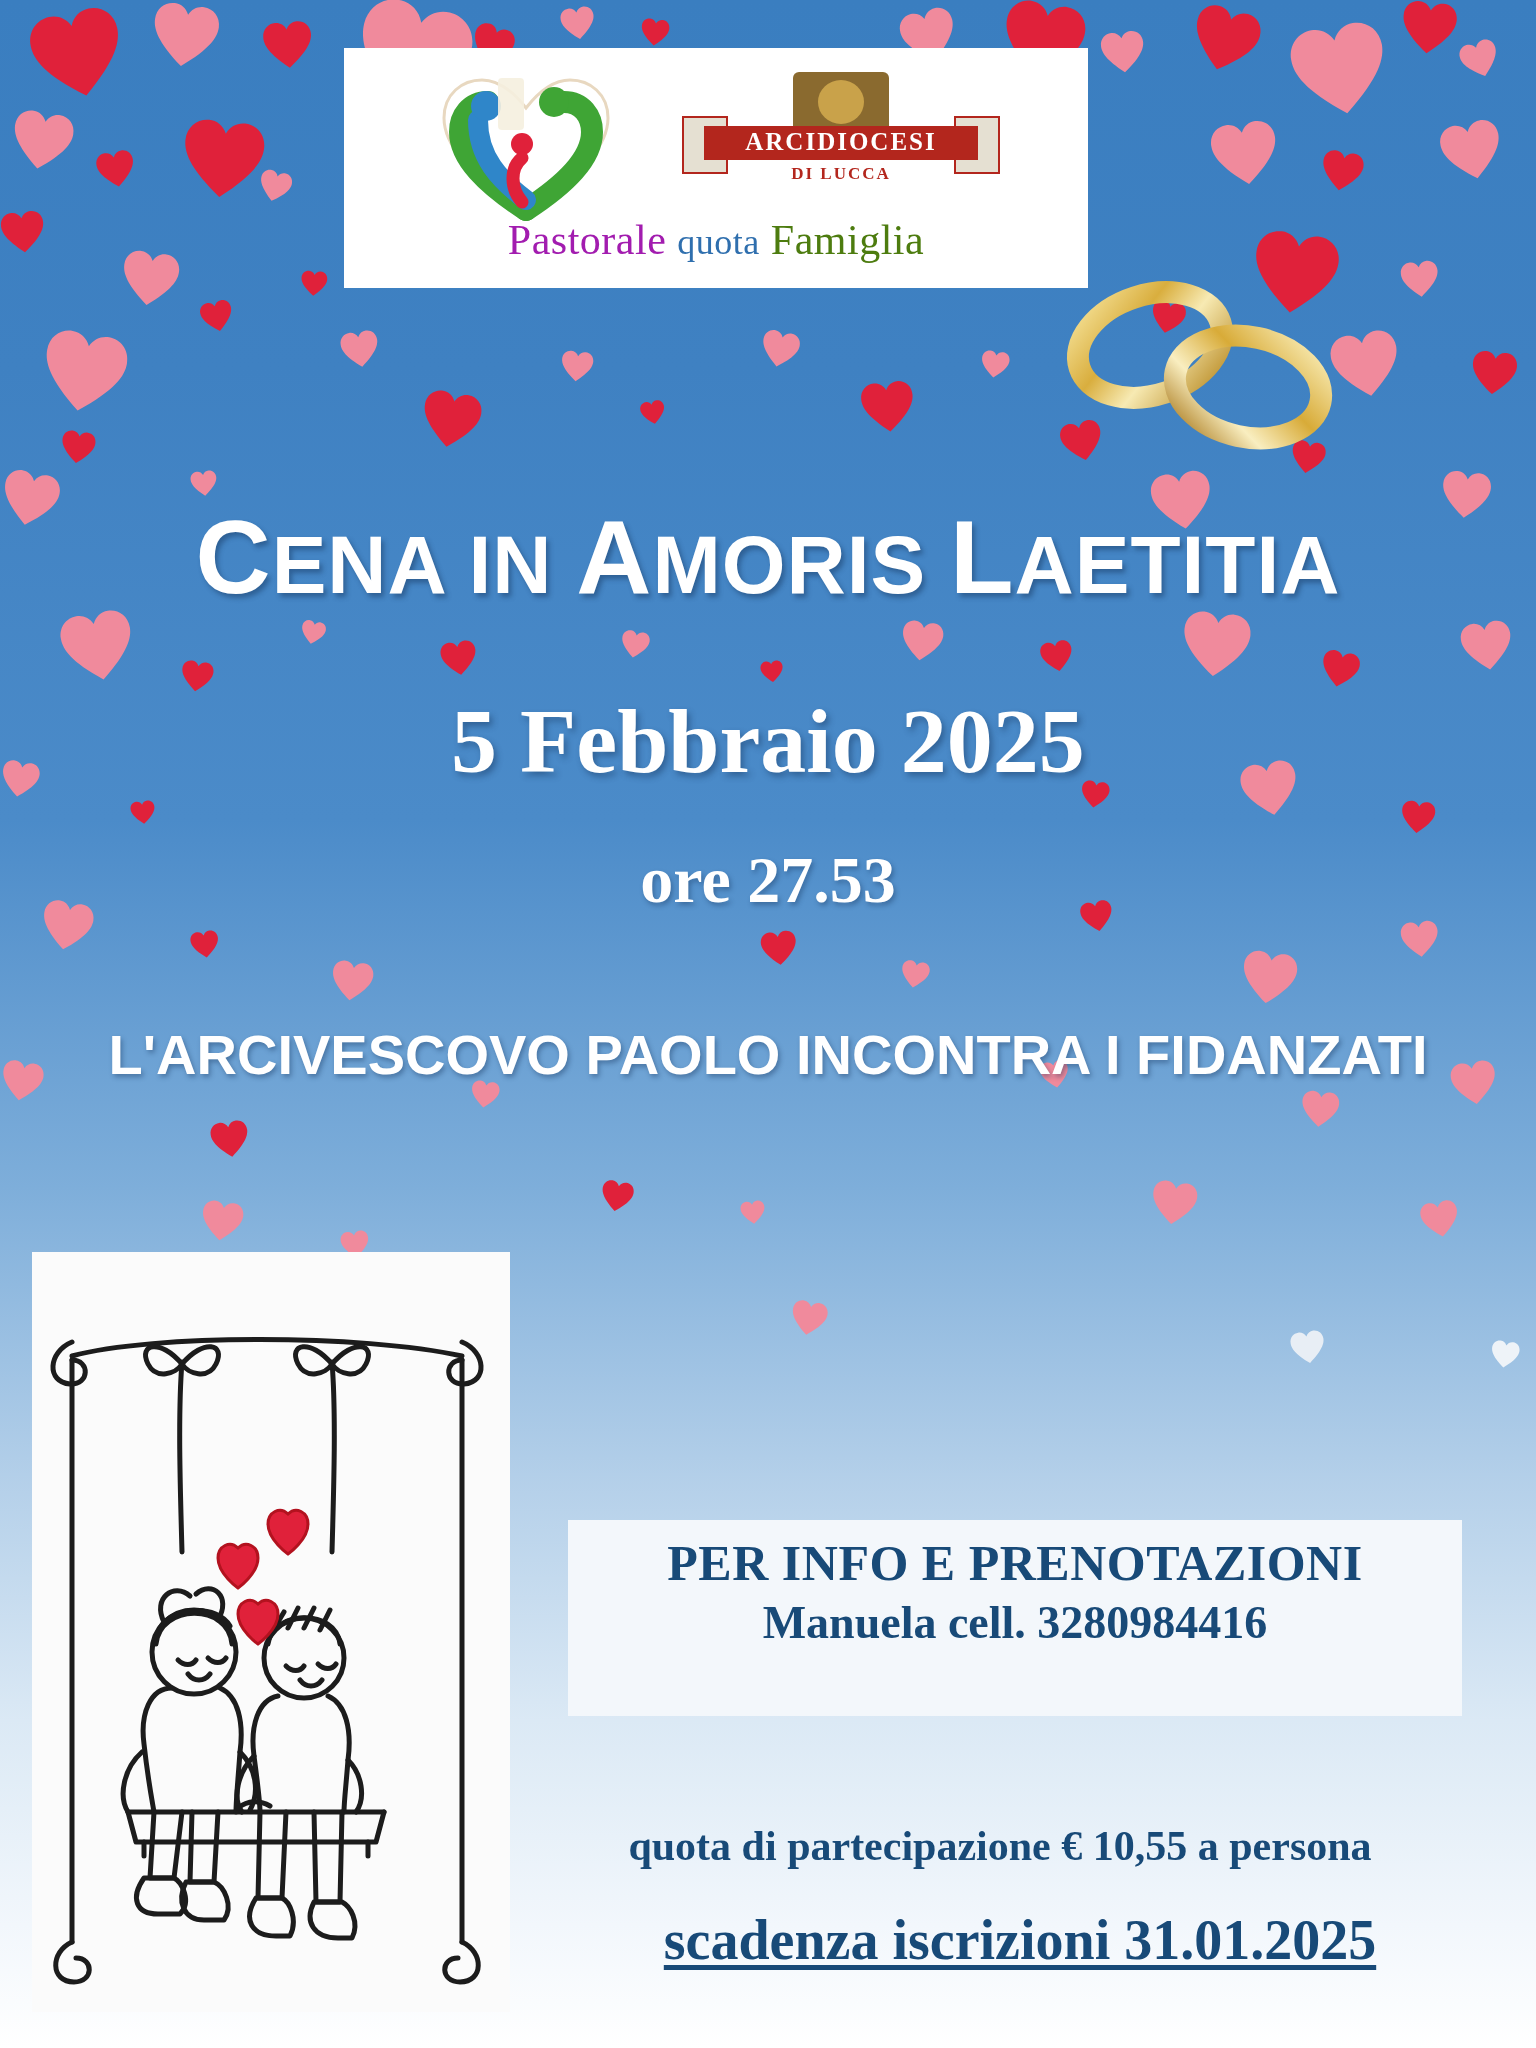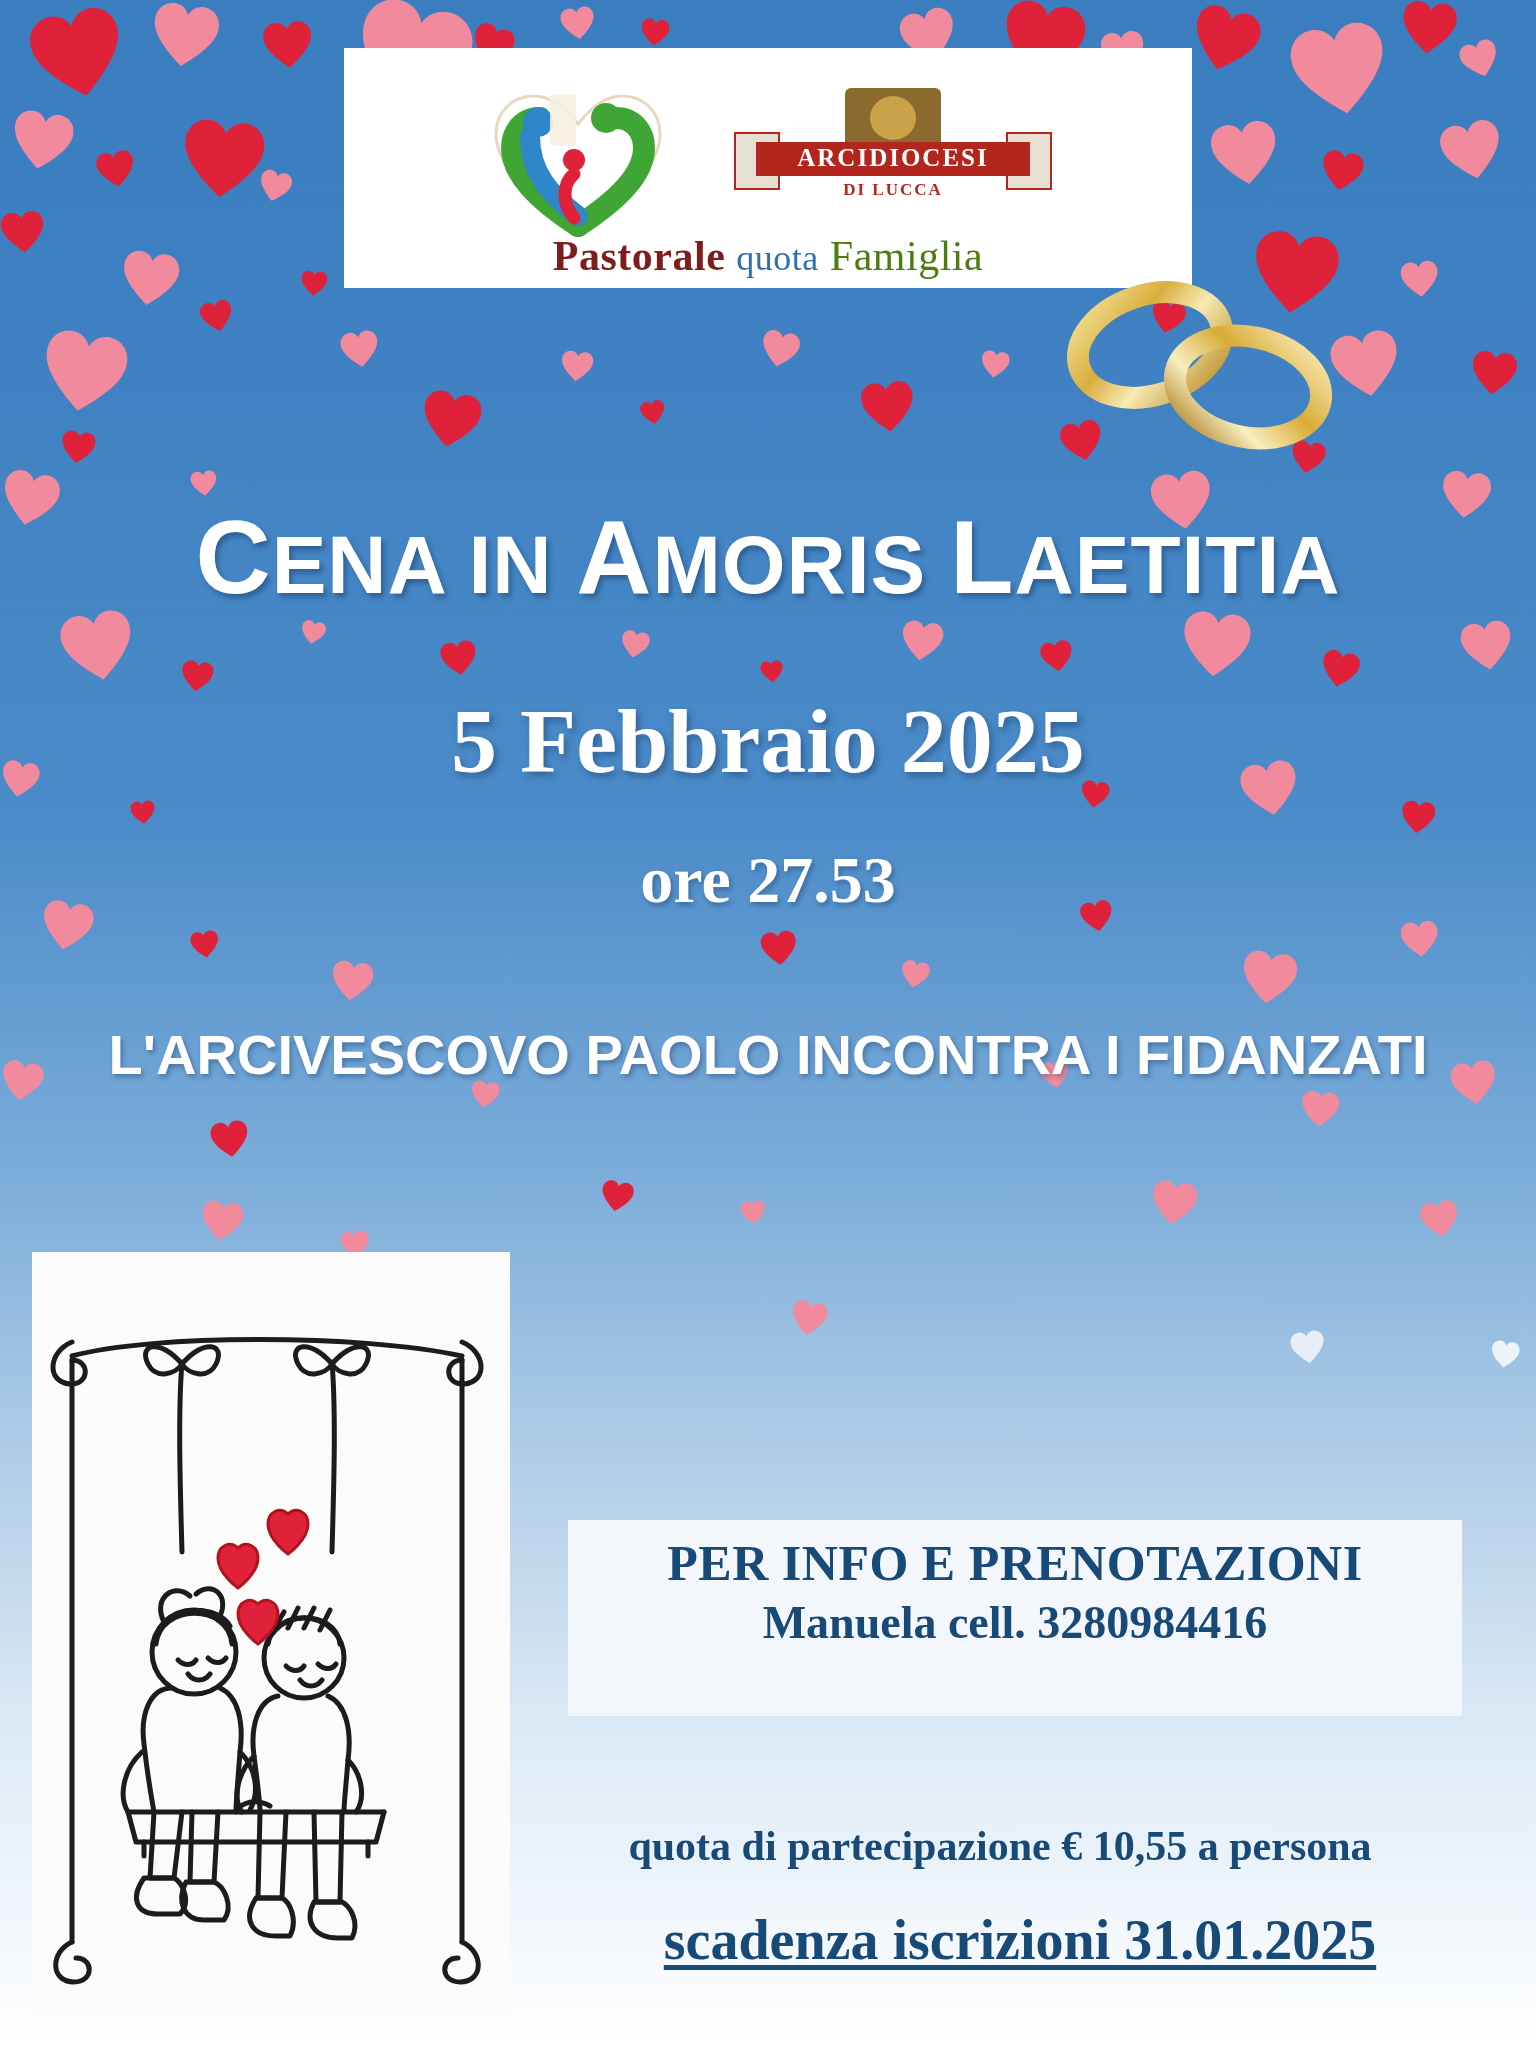--- a/index.html
+++ b/index.html
@@ -30,39 +30,39 @@
   .heart {
     position: absolute;
     transform-origin: 50% 50%;
   }
   .heart svg { display: block; width: 100%; height: 100%; }
 
   
   #logo-box {
     position: absolute;
     left: 344px; top: 48px;
-    width: 848px; height: 240px;
+    width: 744px; height: 240px;
     background: #ffffff;
     display: flex;
     flex-direction: column;
     align-items: center;
     justify-content: flex-start;
-    padding-top: 30px;
+    padding-top: 14px;
   }
   #logo-row { display: flex; align-items: center; gap: 50px; height: 160px; }
   #family-logo { width: 200px; height: 160px; position: relative; }
   #arch-logo { width: 330px; height: 140px; position: relative; }
   #pastorale-text {
     margin-top: -6px;
     font-family: "Liberation Serif", serif;
     font-size: 42px;
     letter-spacing: .5px;
     white-space: nowrap;
   }
-  #pastorale-text .w1 { color: #7f1d1d; font-weight: bold; }
+  #pastorale-text .w1 { color: #a21caf; font-weight: normal; }
   #pastorale-text .w2 { color: #2f6fae; font-weight: normal; font-size: 36px;}
   #pastorale-text .w3 { color: #4d7c0f; font-weight: normal; }
 
   .arch-band {
     position: absolute; left: 28px; right: 28px; top: 54px;
     height: 34px;
     background: #b3261d;
   }
   .arch-band-text {
     position: absolute; left: 0; right: 0; top: 56px;

